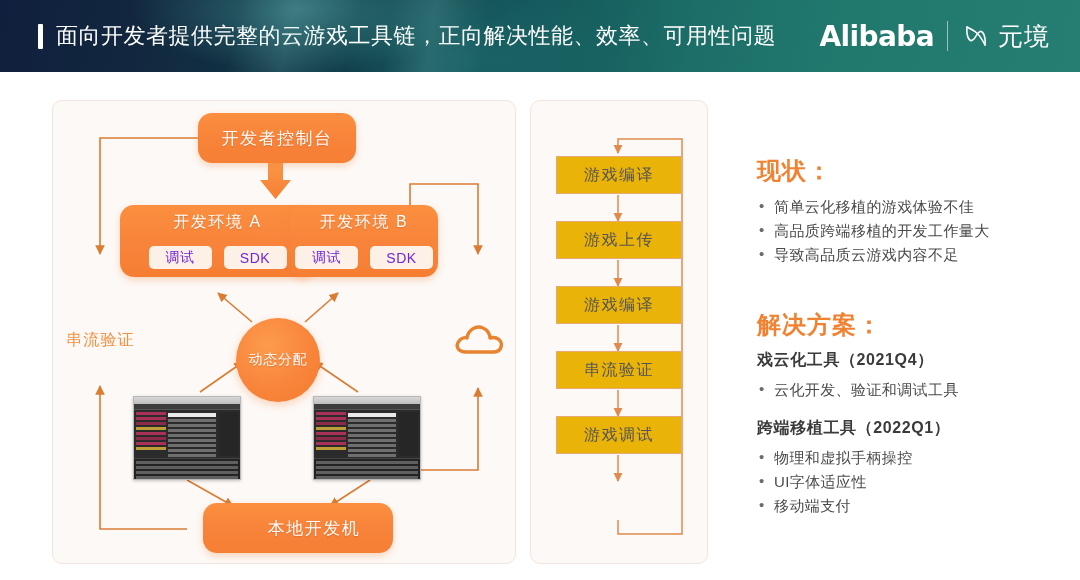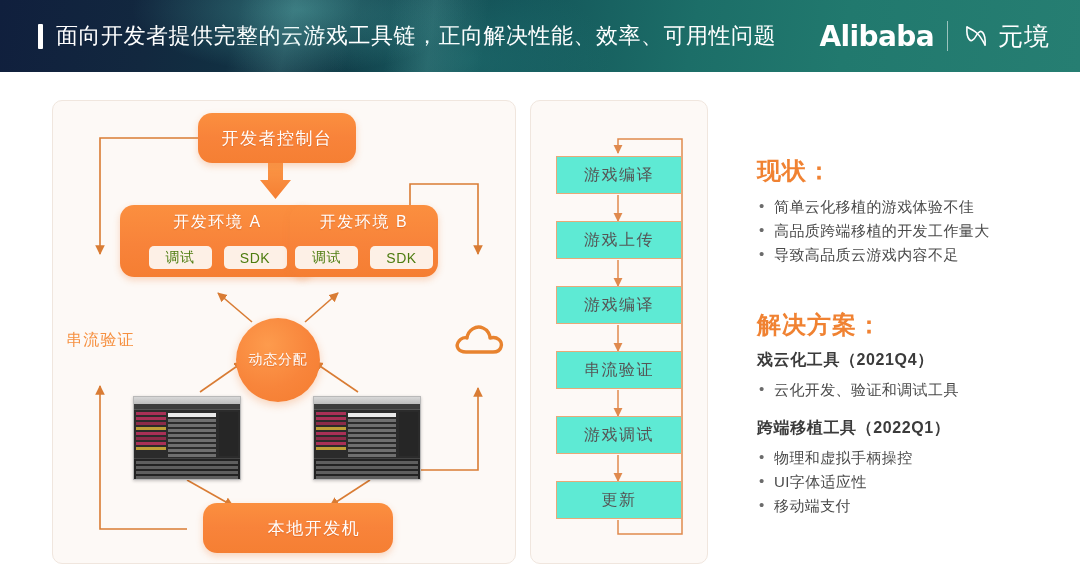--- a/index.html
+++ b/index.html
@@ -107,21 +107,21 @@
     text-shadow: 0 1px 1px rgba(180,70,20,.35);
   }
   .env-chips {
     position: absolute; left: 0; right: 0; bottom: 8px;
     display: flex; justify-content: center; gap: 12px;
   }
   .chip {
     min-width: 47px; height: 23px; padding: 0 8px;
     background: #fdf0e6;
     border-radius: 5px;
-    color: #4d7c0f; font-size: 14px;
+    color: #6d28d9; font-size: 14px;
     display: flex; align-items: center; justify-content: center;
     letter-spacing: .5px;
   }
 
   .circle-node {
     position: absolute;
     left: 236px; top: 318px;
     width: 84px; height: 84px;
     border-radius: 50%;
     background: radial-gradient(circle at 38% 32%, #fd9b4d 0%, #f8853b 55%, #f47c2f 100%);
@@ -158,21 +158,21 @@
   .shot .list i   { display:block; height: 3px; margin-bottom: 2px; background: #6f6f6f; }
   .shot .list i:first-child{ background:#e9e9e9; height:4px; }
   .shot .rightcol { position:absolute; right:2px; top:2px; width:19px; bottom:2px; background:#262626; }
   .shot .console  { height: 21px; background: #232323; border-top:1px solid #444; padding: 2px; }
   .shot .console i{ display:block; height:3px; margin-bottom:2px; background:#5f5f5f; }
 
   
   .flowbox {
     position: absolute;
     left: 556px; width: 124px; height: 36px;
-    background: #5eead4;
+    background: #eab308;
     border: 1px solid #e8a978;
     display: flex; align-items: center; justify-content: center;
     color: #555555; font-size: 16px; letter-spacing: 1.5px;
   }
 
   
   .rt-heading {
     position: absolute; left: 757px;
     color: #f08232; font-size: 24px; font-weight: bold;
     letter-spacing: 1px;
@@ -380,21 +380,20 @@
     <path d="M618,455 L618,481" fill="none" stroke="#e08a4e" stroke-width="1.5" marker-end="url(#ah2)"></path>
 
     <path d="M618,520 L618,534 L682,534 L682,139 L618,139 L618,153" fill="none" stroke="#e08a4e" stroke-width="1.5" marker-end="url(#ah2)"></path>
   </svg>
 
   <div class="flowbox" style="top:156px">游戏编译</div>
   <div class="flowbox" style="top:221px">游戏上传</div>
   <div class="flowbox" style="top:286px">游戏编译</div>
   <div class="flowbox" style="top:351px">串流验证</div>
   <div class="flowbox" style="top:416px">游戏调试</div>
-  <div class="flowbox" style="top:481px">更新</div>
 
   <div class="rt-heading" id="h-status">现状：</div>
   <ul class="rt-list" id="list-status">
     <li>简单云化移植的游戏体验不佳</li>
     <li>高品质跨端移植的开发工作量大</li>
     <li>导致高品质云游戏内容不足</li>
   </ul>
 
   <div class="rt-heading" id="h-solution">解决方案：</div>
 

